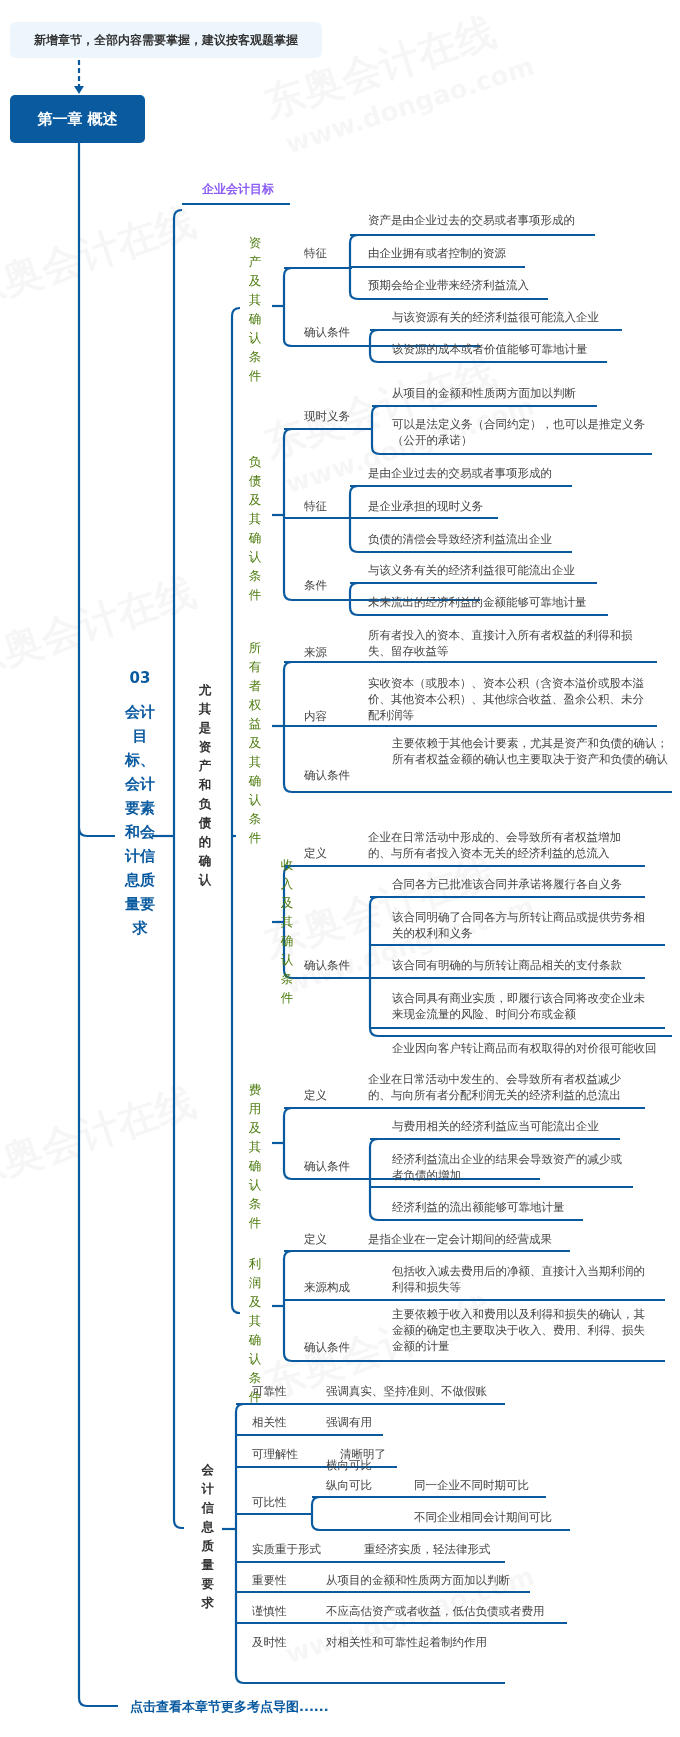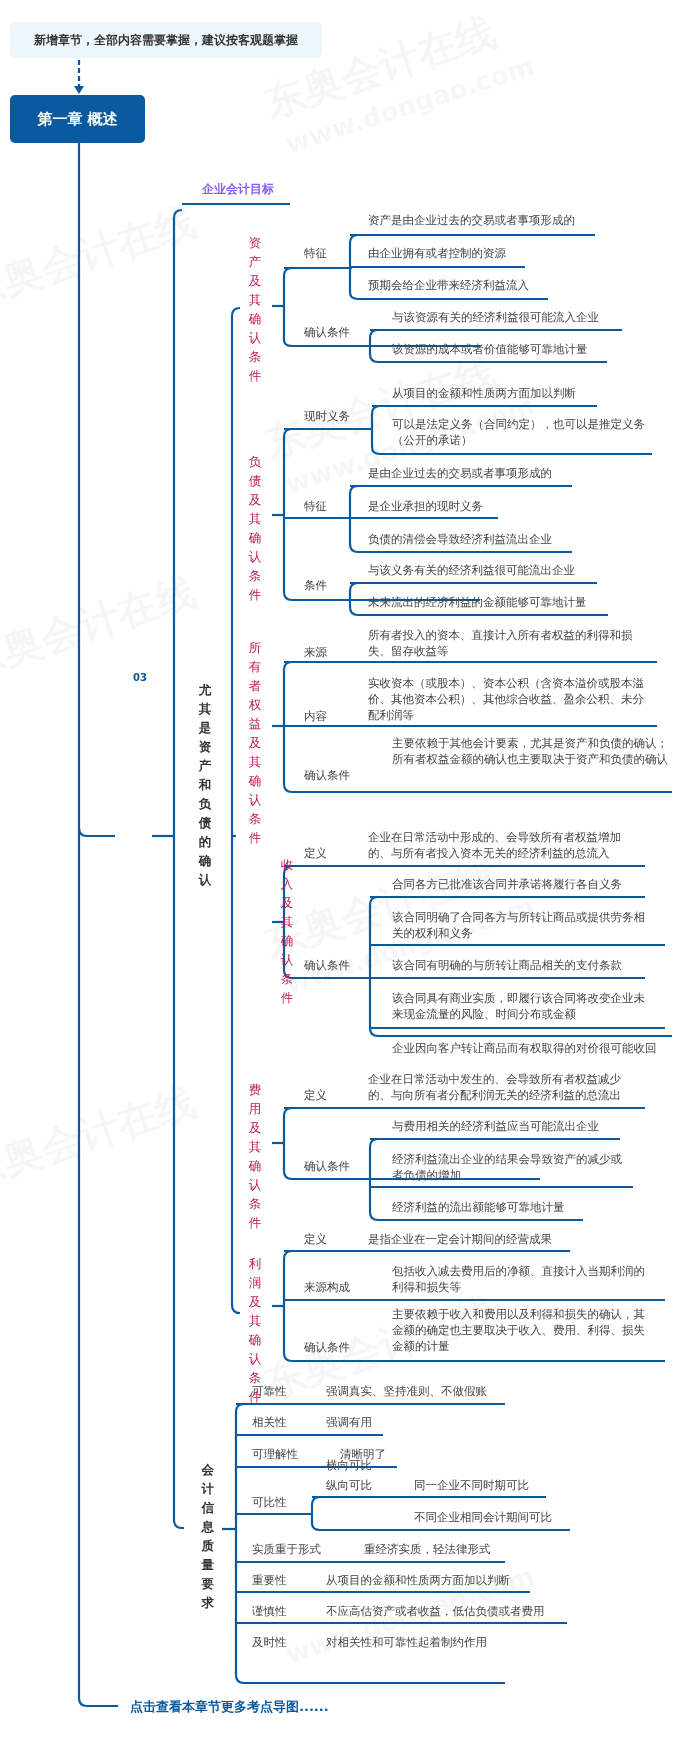--- a/index.html
+++ b/index.html
@@ -4,27 +4,27 @@
 <style>
   html, body { margin: 0; padding: 0; background: #ffffff; }
   body { width: 680px; height: 1737px; position: relative; overflow: hidden;
          font-family: "DejaVu Sans", "Liberation Sans", sans-serif; color: #333; }
   .wm { position: absolute; font-size: 40px; font-weight: bold; color: rgba(0,0,0,0.035);
         transform: rotate(-18deg); white-space: nowrap; pointer-events: none; }
   .wm-url { font-size: 26px; }
   svg.lines { position: absolute; left: 0; top: 0; width: 680px; height: 1737px; pointer-events: none; }
   .t { position: absolute; font-size: 11.5px; line-height: 16px; color: #444; white-space: nowrap; }
   .t.wrap { white-space: normal; }
-  .v { position: absolute; font-size: 12.5px; line-height: 19px; color: #be185d; width: 14px; text-align: center; word-break: break-all; }
+  .v { position: absolute; font-size: 12.5px; line-height: 19px; color: #4d7c0f; width: 14px; text-align: center; word-break: break-all; }
   .v.bold { font-weight: bold; color: #333; }
   .note { position: absolute; left: 10px; top: 22px; width: 312px; height: 36px; background: #ecf6fc;
           border-radius: 6px; font-size: 12px; font-weight: bold; color: #333; line-height: 36px; text-align: center; }
   .chapter { position: absolute; left: 10px; top: 95px; width: 135px; height: 48px; background: #0a5aa0;
              border-radius: 5px; color: #fff; font-size: 15px; font-weight: bold; line-height: 48px; text-align: center; }
-  .center-title { position: absolute; left: 125px; top: 666px; width: 30px; text-align: center; color: #0a5aa0; font-weight: bold; font-size: 10px; line-height: 24px; }
+  .center-title { position: absolute; left: 125px; top: 666px; width: 30px; text-align: center; color: #0a5aa0; font-weight: bold; font-size: 15px; line-height: 24px; }
   .center-title .num { display: block; margin-bottom: 10px; }
   .center-title .chars { display: block; word-break: break-all; }
   .more-link { position: absolute; left: 130px; top: 1698px; color: #0a5aa0; font-weight: bold; font-size: 13px; }
   .goal { position: absolute; left: 202px; top: 181px; font-size: 12px; font-weight: bold; color: #8b5cf6; }
 </style>
 </head>
 <body>
 
 <div class="wm" style="left:260px;top:40px;">东奥会计在线</div>
 <div class="wm wm-url" style="left:280px;top:90px;">www.dongao.com</div>
@@ -113,20 +113,21 @@
     <path d="M236 1623 H567"></path>
   </g>
   <polygon points="74,86 84,86 79,94" fill="#0a5aa0"></polygon>
 </svg>
 
 <div class="note">新增章节，全部内容需要掌握，建议按客观题掌握</div>
 <div class="chapter">第一章 概述</div>
 
 <div class="center-title">
   <span class="num">03</span>
+  <span class="chars">会计目标、会计要素和会计信息质量要求</span>
 </div>
 
 <div class="goal">企业会计目标</div>
 
 <div class="v bold" style="left:198px;top:680px;">尤其是资产和负债的确认</div>
 
 <div class="v" style="left:248px;top:233px;">资产及其确认条件</div>
 <div class="t" style="left:304px;top:245px;">特征</div>
 <div class="t" style="left:368px;top:212px;">资产是由企业过去的交易或者事项形成的</div>
 <div class="t" style="left:368px;top:245px;">由企业拥有或者控制的资源</div>

